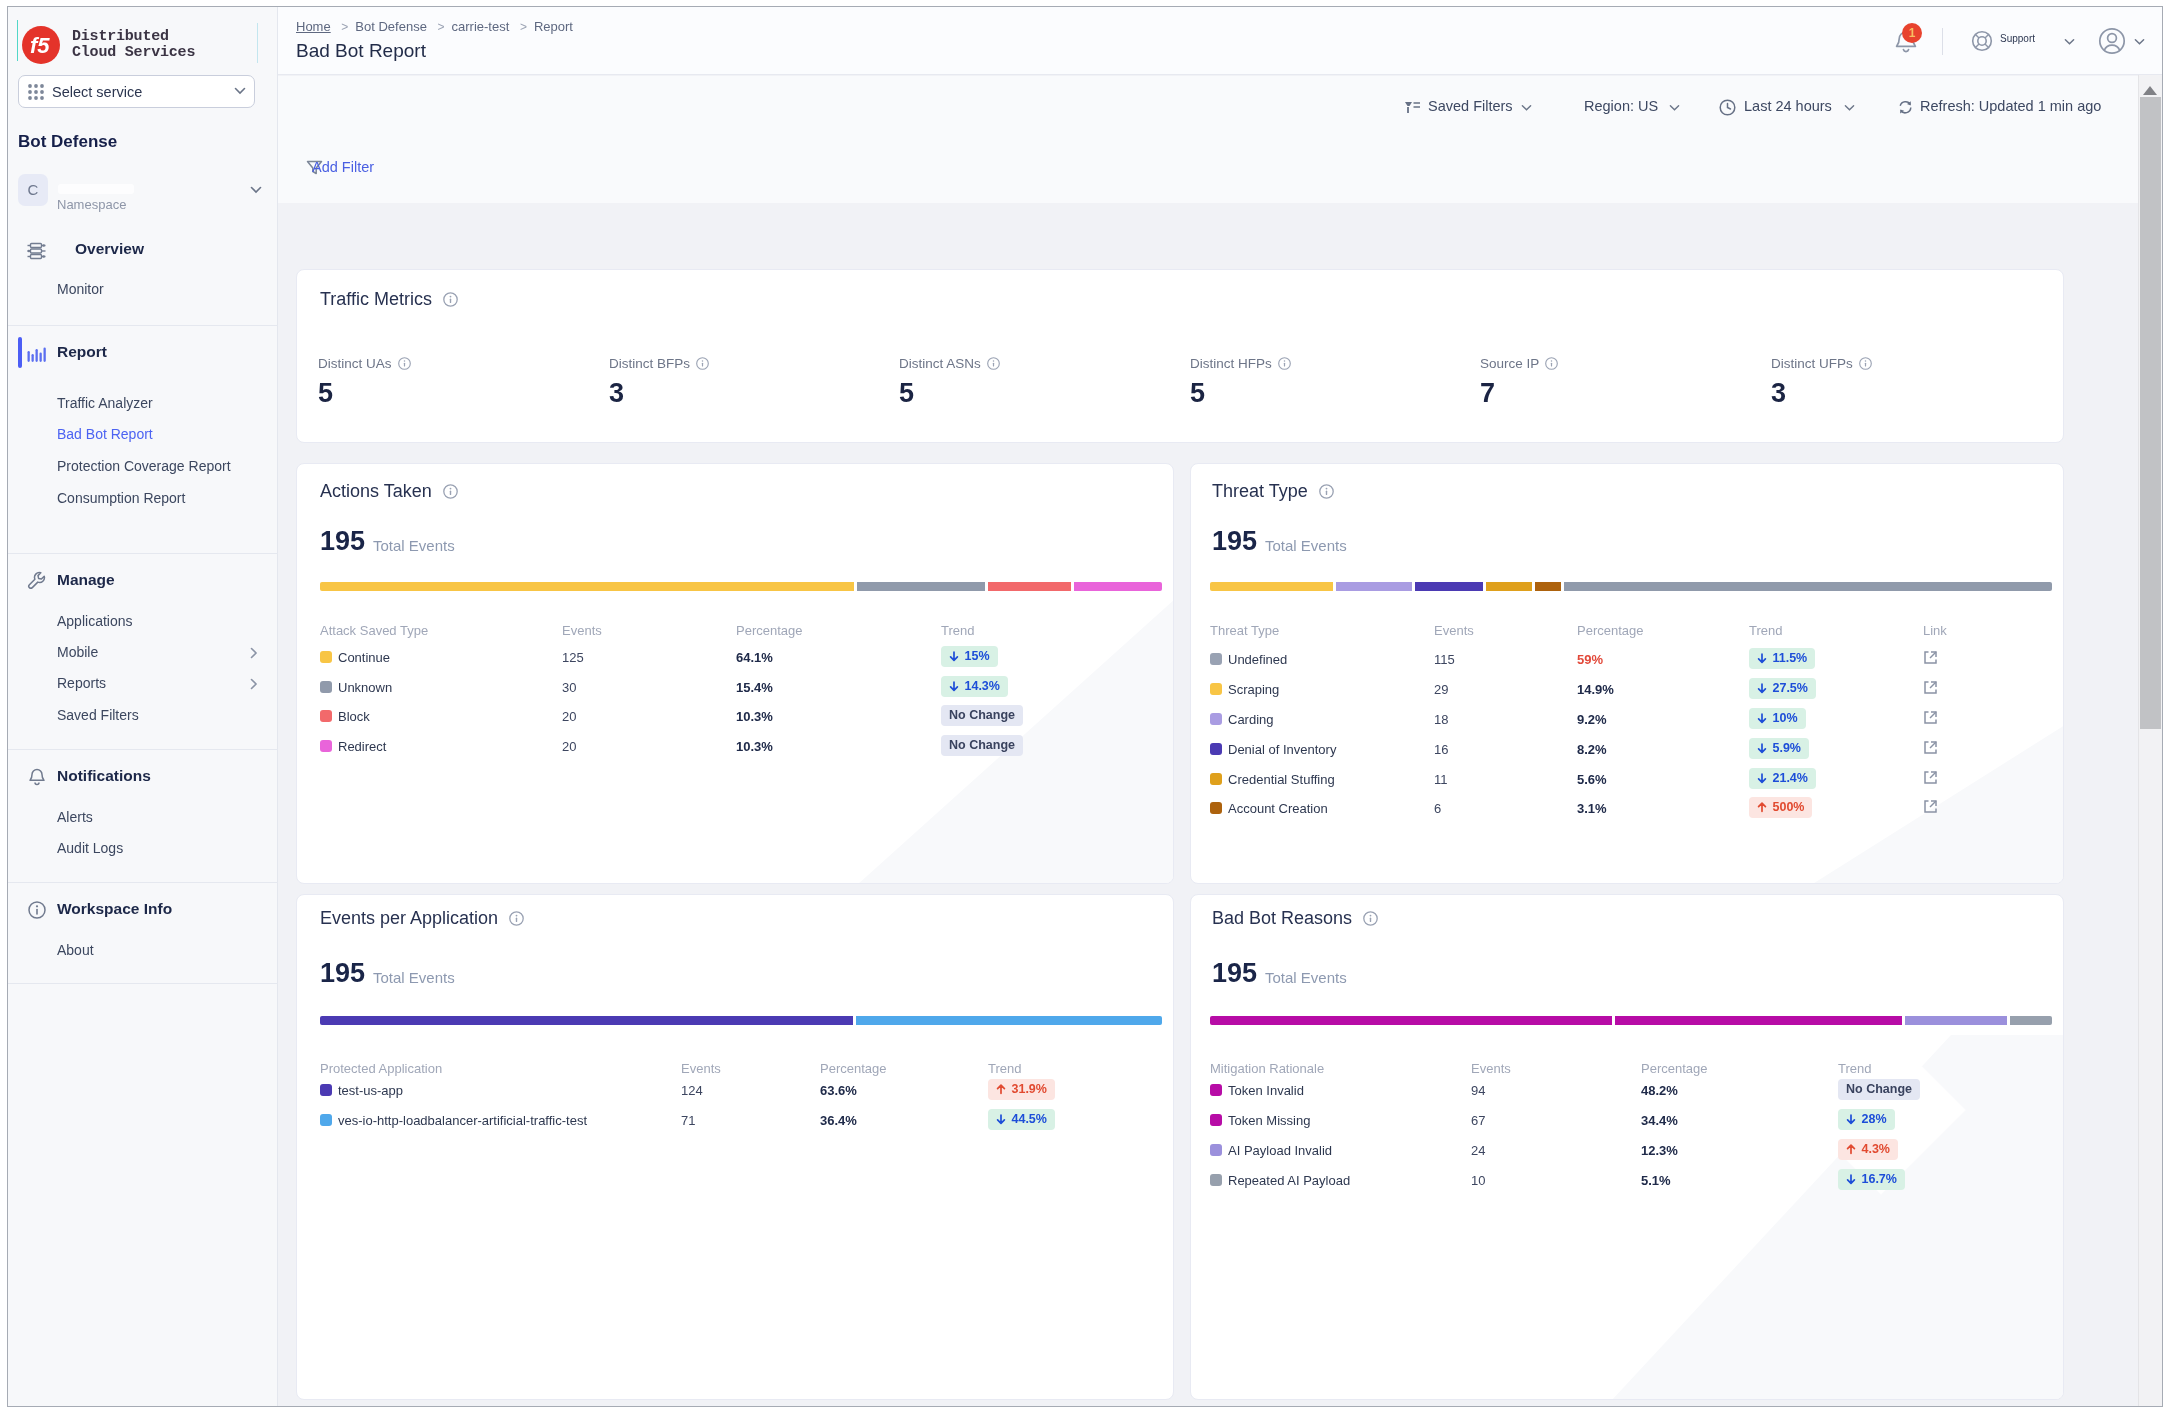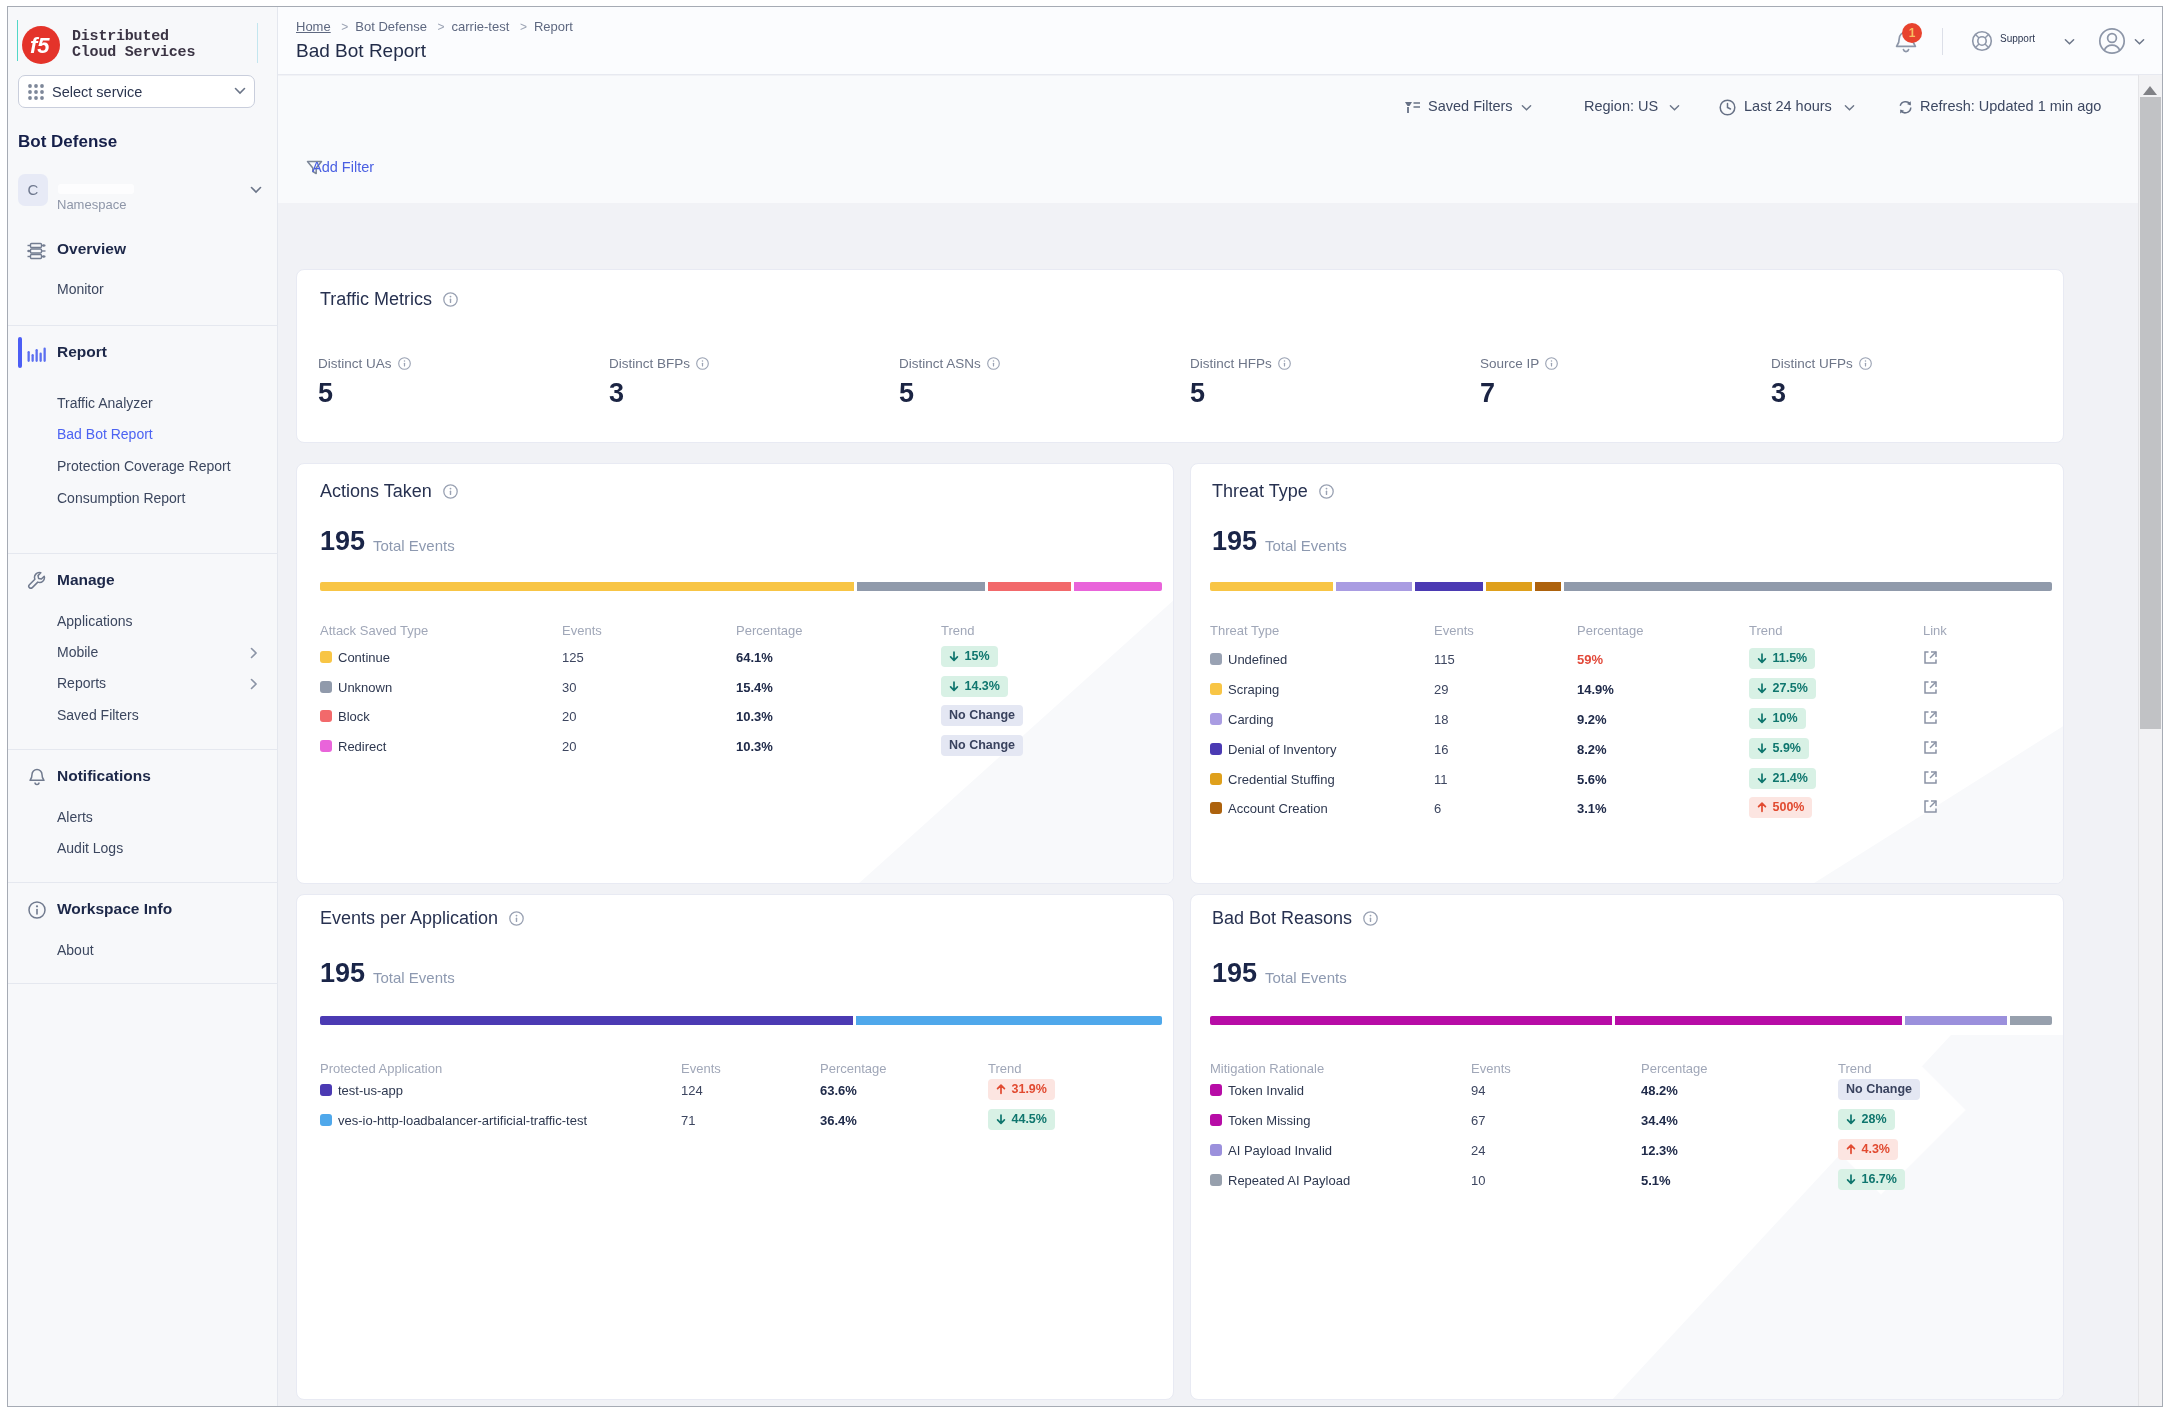--- a/index.html
+++ b/index.html
@@ -25,21 +25,21 @@
 .bar{position:absolute;height:9px;border-radius:2px;overflow:hidden;display:flex;}
 .bar i{display:block;height:9px;margin-right:3px;}
 .bar i:last-child{margin-right:0;}
 .thead span{position:absolute;font-size:13px;color:#a0a7b8;white-space:nowrap;}
 .trow span{position:absolute;white-space:nowrap;}
 .sw{position:absolute;width:12px;height:12px;border-radius:3px;}
 .lbl{font-size:13px;color:#2e3850;}
 .ev{font-size:13px;color:#3d4660;}
 .pct{font-size:13px;font-weight:bold;color:#202b4a;}
 .badge{position:absolute;height:21px;line-height:21px;border-radius:4px;font-size:12.5px;font-weight:bold;padding:0 8px;}
-.bg{background:#d8f1e5;color:#0f766e;}
+.bg{background:#d8f1e5;color:#1d4ed8;}
 .br{background:#fce5e1;color:#e14a30;}
 .bn{background:#e4e7f3;color:#39425e;}
 .info{display:inline-block;vertical-align:-2px;margin-left:6px;}
 .tmcol{position:absolute;top:84px;}
 .tml{font-size:13.5px;color:#6d7588;}
 .tmv{font-size:27px;line-height:27px;font-weight:bold;color:#1b2443;margin-top:8px;}
 .lnk{position:absolute;}
 .ar{vertical-align:-1.5px;margin-right:2px;}
 </style>
 </head>
@@ -92,21 +92,21 @@
           <line x1="14.5" y1="4.5" x2="18.5" y2="4.5"></line>
         <line x1="0.5" y1="10" x2="3.5" y2="10"></line>
           <line x1="14.5" y1="10" x2="18.5" y2="10"></line>
         <line x1="0.5" y1="15.5" x2="3.5" y2="15.5"></line>
           <line x1="14.5" y1="15.5" x2="18.5" y2="15.5"></line>
         <circle cx="16.7" cy="4.5" r="1.3" fill="#737d91" stroke="none"></circle>
         <circle cx="1.8" cy="10" r="1.3" fill="#737d91" stroke="none"></circle>
         <circle cx="16.7" cy="15.5" r="1.3" fill="#737d91" stroke="none"></circle>
       </g>
     </svg>
-    <div class="sechead" style="top:233px;">Overview</div>
+    <div class="sechead" style="top:233px;margin-left:18px;">Overview</div>
     <div class="sitem" style="top:274px;">Monitor</div>
     <div class="sdiv" style="top:318px;"></div>
 
     <div class="abs" style="left:10px;top:330px;width:4px;height:31px;background:#4c5ef5;border-radius:2px;"></div>
     <svg class="sicon" style="top:337px;" viewBox="0 0 20 20">
       <g fill="#5b6ff0">
         <rect x="0.5" y="7" width="2.3" height="11" rx="1.15"></rect>
         <rect x="4.5" y="10" width="2.3" height="8" rx="1.15"></rect>
         <rect x="8.5" y="5" width="2.3" height="13" rx="1.15"></rect>
         <rect x="12.5" y="8.5" width="2.3" height="9.5" rx="1.15"></rect>

